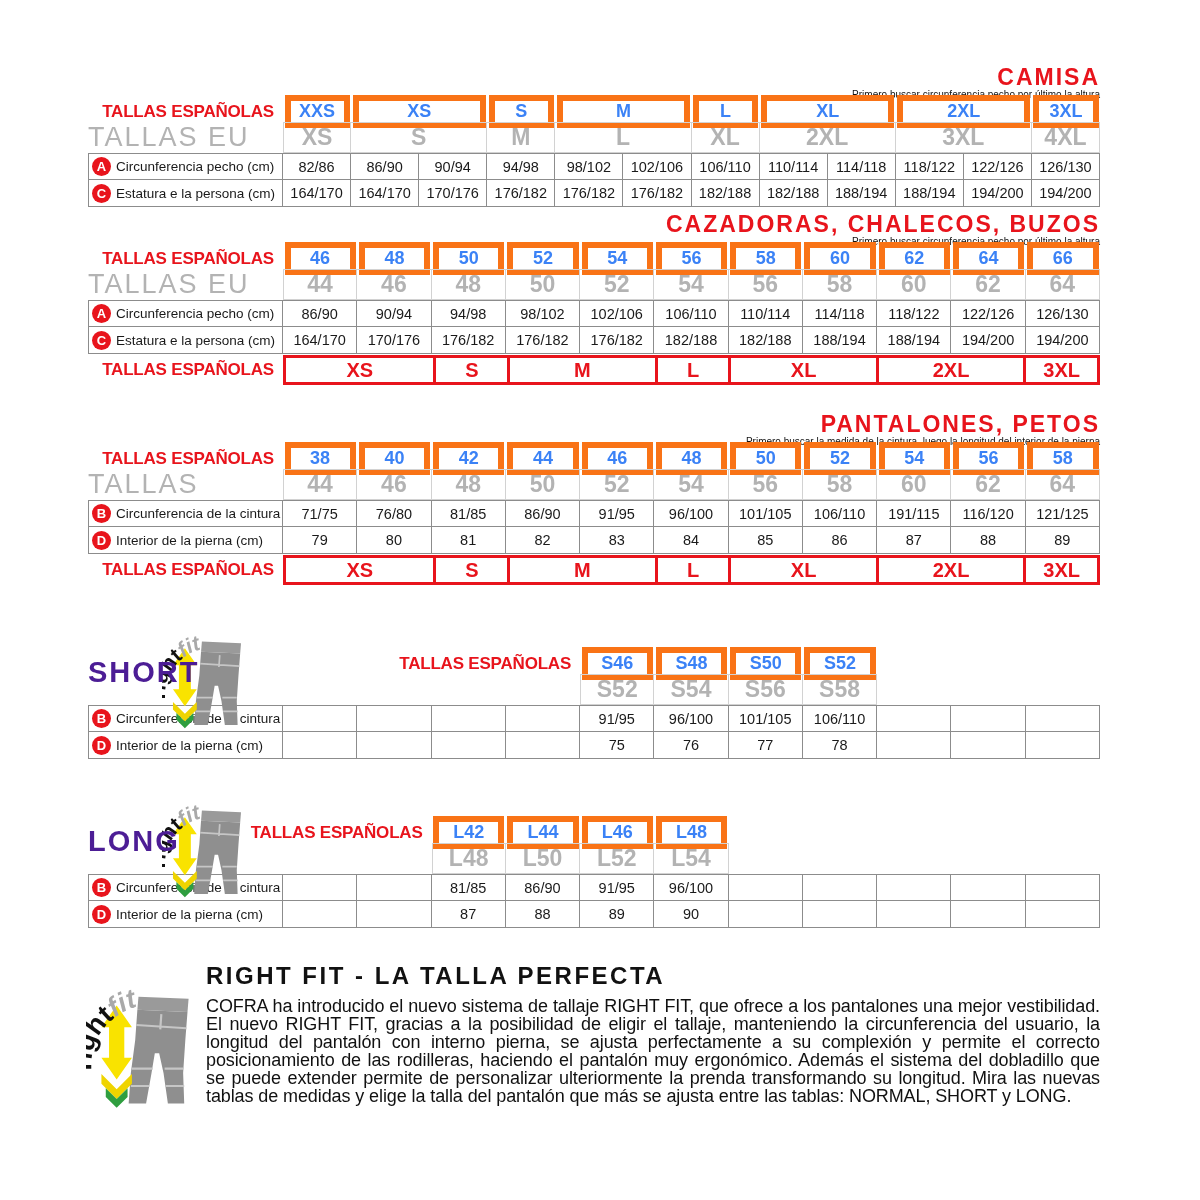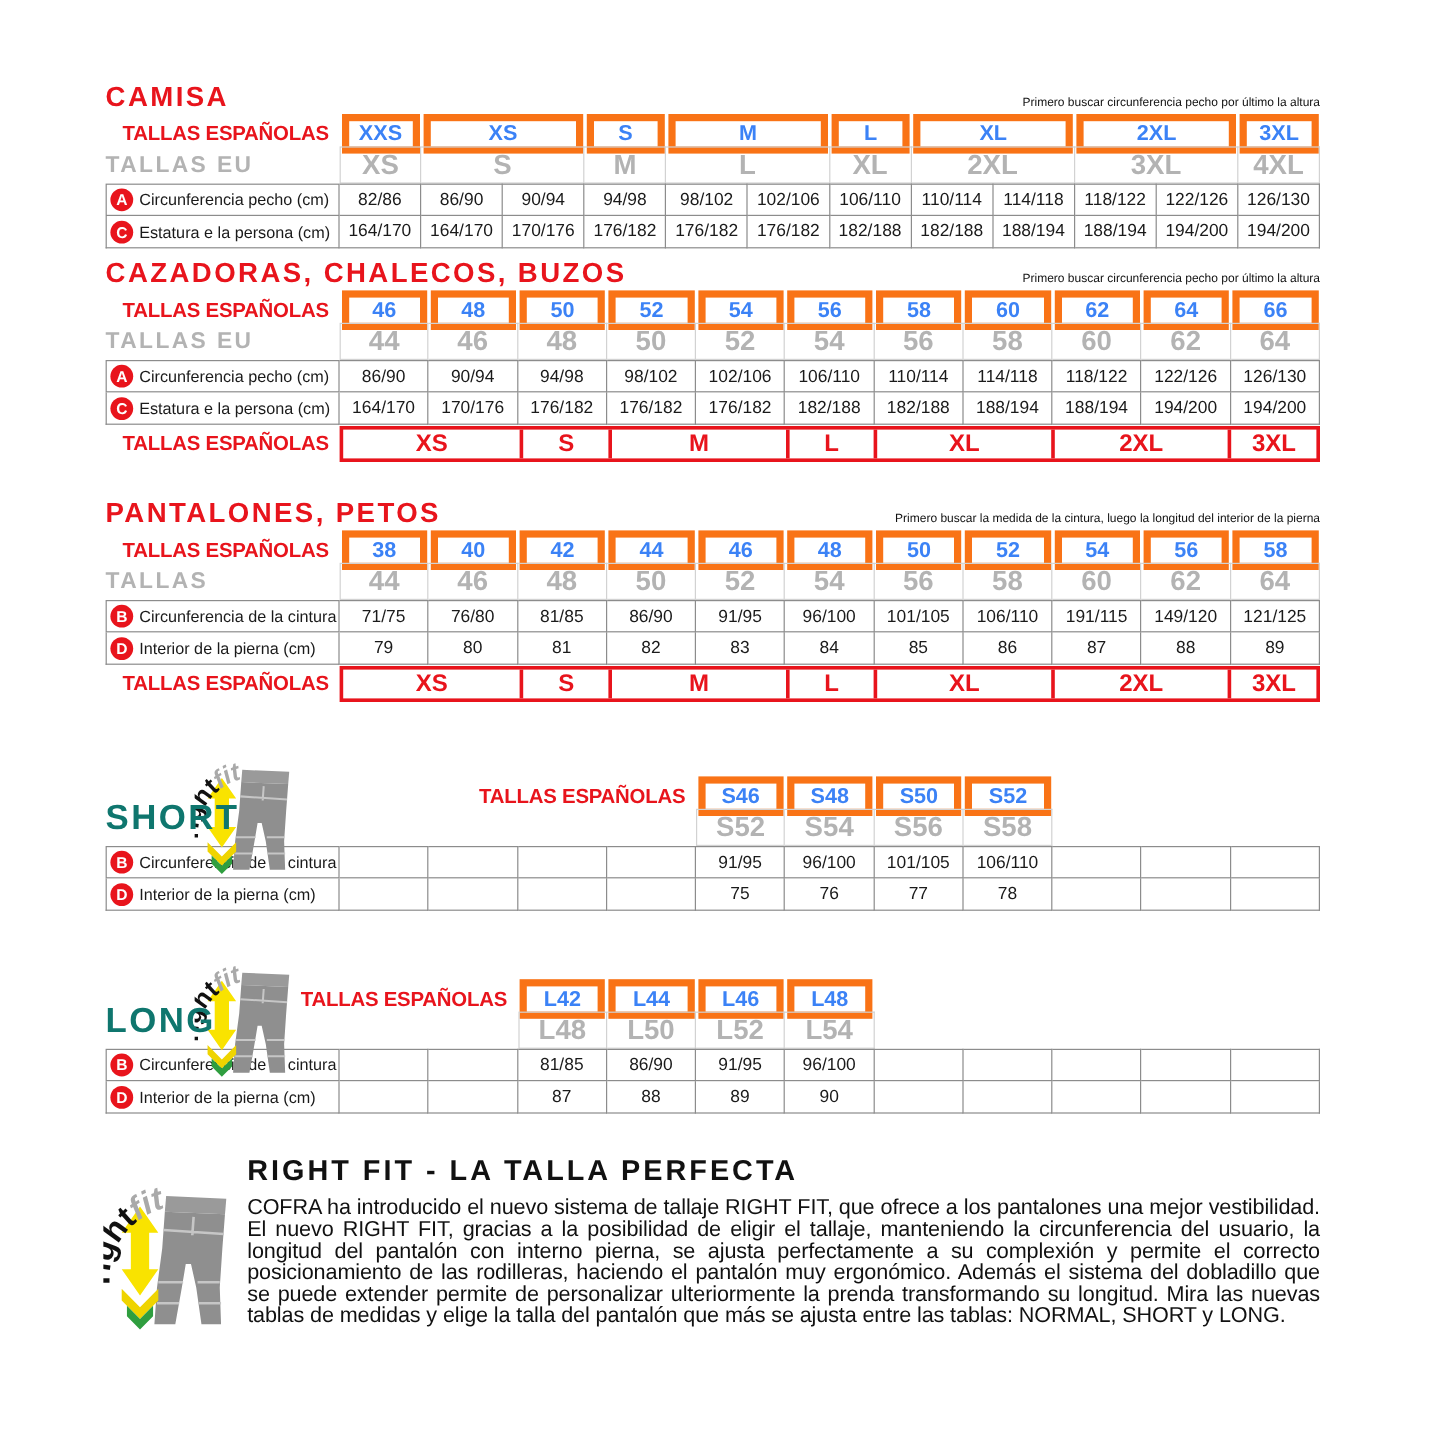--- a/index.html
+++ b/index.html
@@ -1,42 +1,42 @@
 <!DOCTYPE html>
 <html><head>
 <meta charset="utf-8">
 <style>
   html,body{margin:0;padding:0;background:#fff;}
   body{width:1200px;height:1200px;position:relative;overflow:hidden;
        font-family:"Liberation Sans",sans-serif;color:#1a1a1a;}
   .page{position:absolute;left:88px;top:66px;width:1012px;}
 
   
-  .sec-head{display:flex;justify-content:space-between;align-items:flex-end;margin-bottom:3px;height:26px;}
+  .sec-head{display:flex;justify-content:space-between;align-items:flex-end;margin-bottom:3px;height:26px;flex-direction:column;}
   .title{margin:0;color:#e8141c;font-size:23px;font-weight:bold;letter-spacing:2px;line-height:1;}
   .note{font-size:10px;color:#111;padding-bottom:1px;}
 
   
   .tbl{width:100%;}
   .trow{display:grid;grid-template-columns:195px repeat(var(--cols),1fr);}
   .trow.es-top{height:27px;}
   .trow.eu{height:31px;}
   .trow.data{height:27px;}
   .trow.es-bot{height:30px;margin-top:1px;}
 
   
   .lbl-es{color:#e8141c;font-weight:bold;font-size:17px;text-align:right;
           padding-right:9px;align-self:center;letter-spacing:-0.2px;white-space:nowrap;}
   .c-es{height:100%;}
   .rbox{height:100%;margin:0 1.5px;border:6px solid #f97316;box-sizing:border-box;
         display:flex;align-items:center;justify-content:center;
         color:#3b82f6;font-weight:bold;font-size:18px;}
 
   
-  .lbl-eu{color:#b3b3b3;font-weight:bold;font-size:19px;letter-spacing:2px;
+  .lbl-eu{color:#b3b3b3;font-weight:normal;font-size:27px;letter-spacing:2px;
           line-height:1;align-self:center;white-space:nowrap;}
   .c-eu{display:flex;align-items:center;justify-content:center;color:#b3b3b3;
         font-weight:bold;font-size:23px;border:1px solid #d2d2d2;border-left:none;box-sizing:border-box;}
   .c-eu.first{border-left:1px solid #d2d2d2;}
 
   
   .data .cellb{border-right:1px solid #8c8c8c;border-bottom:1px solid #8c8c8c;box-sizing:border-box;}
   .data .cellb:first-child{border-left:1px solid #8c8c8c;}
   .data.bt .cellb{border-top:1px solid #8c8c8c;}
   .c-val{display:flex;align-items:center;justify-content:center;font-size:14.5px;}
@@ -49,21 +49,21 @@
   .bcell{display:flex;align-items:center;justify-content:center;color:#e8141c;
          font-weight:bold;font-size:20px;border-left:3px solid #e8141c;box-sizing:border-box;}
   .bcell.first{border-left:none;}
 
   
   .sec{margin-top:0;}
   .sec.s2{margin-top:6px;}
   .sec.s3{margin-top:28px;}
   .fit-sec{position:relative;margin-top:62px;}
   .fit-sec.s5{margin-top:57px;}
-  .fit-name{position:absolute;left:0;top:19px;font-size:29px;font-weight:bold;letter-spacing:2px;color:#0f766e;}
+  .fit-name{position:absolute;left:0;top:9px;font-size:29px;font-weight:bold;letter-spacing:2px;color:#4c1d95;}
   .logo-s{position:absolute;left:74px;top:-31px;width:90px;height:114px;}
 
   
   .info{display:flex;margin-top:34px;}
   .info-logo{width:118px;min-width:118px;position:relative;}
   .logo-b{position:absolute;left:-2px;top:2px;width:118px;height:146px;}
   .info-title{margin:0 0 7px 0;font-size:24px;font-weight:bold;letter-spacing:2.5px;color:#111;}
   .info-text{margin:0;font-size:18px;line-height:18px;text-align:justify;color:#111;letter-spacing:-0.1px;}
 </style>
 </head>
@@ -343,21 +343,21 @@
           </div>
           <div class="c-val cellb">71/75</div>
           <div class="c-val cellb">76/80</div>
           <div class="c-val cellb">81/85</div>
           <div class="c-val cellb">86/90</div>
           <div class="c-val cellb">91/95</div>
           <div class="c-val cellb">96/100</div>
           <div class="c-val cellb">101/105</div>
           <div class="c-val cellb">106/110</div>
           <div class="c-val cellb">191/115</div>
-          <div class="c-val cellb">149/120</div>
+          <div class="c-val cellb">116/120</div>
           <div class="c-val cellb">121/125</div>
         </div>
         <div class="trow data">
           <div class="c-lab cellb">
             <div class="circ">D</div>
             <div class="labtxt">Interior de la pierna (cm)</div>
           </div>
           <div class="c-val cellb">79</div>
           <div class="c-val cellb">80</div>
           <div class="c-val cellb">81</div>

